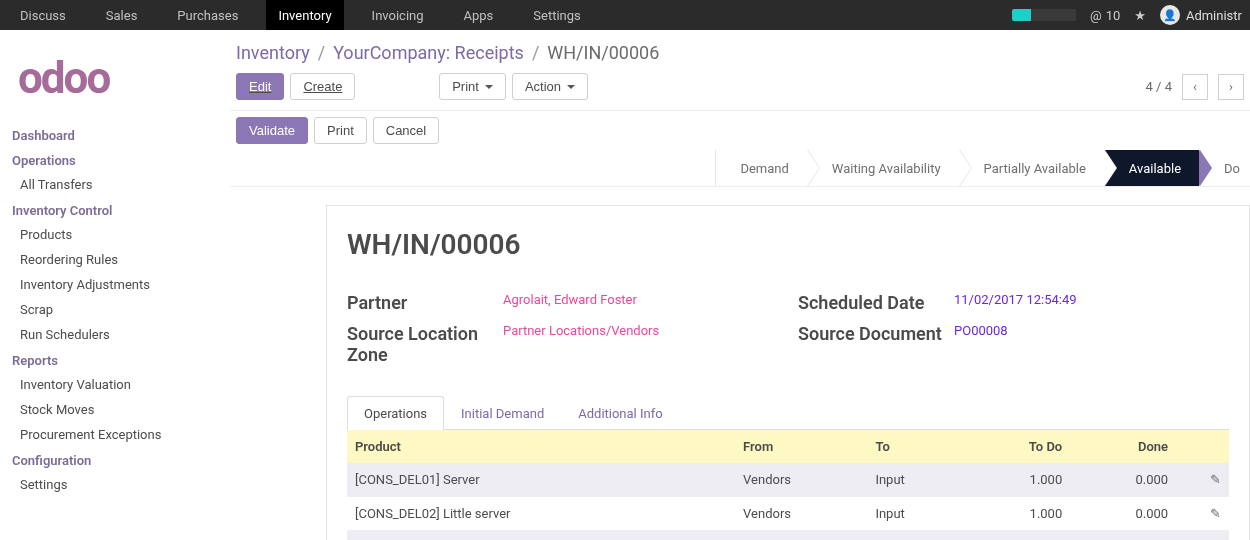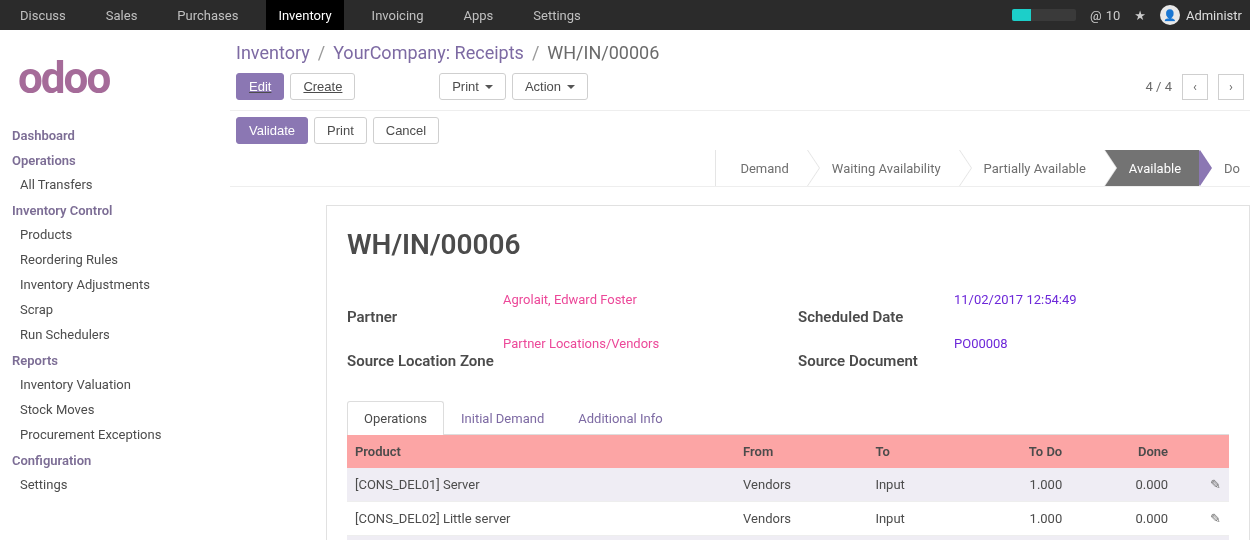--- a/index.html
+++ b/index.html
@@ -45,43 +45,43 @@
 .statusbar { display: flex; align-items: stretch; padding: 0 0 0 6px; border-top:1px solid #eee; border-bottom:1px solid #eee;flex-direction:column; }
 .statusbar .status-btns { display: flex; gap: 6px; padding: 6px 0 6px 0; }
 .statusbar .flow { margin-left: auto; display: flex; }
 .flow .step { position: relative; display: flex; align-items: center; padding: 0 18px 0 24px; height: 36px; color: #6f6f6f; background: #fff; border-left:1px solid #e5e5e5; }
 .flow .step:first-child { border-left:1px solid #e5e5e5; }
 .flow .step::after, .flow .step::before {
   content:""; position:absolute; right:-12px; top:0; width:0; height:0;
   border-top:18px solid transparent; border-bottom:18px solid transparent; border-left:12px solid #fff; z-index:2;
 }
 .flow .step::before { right:-13px; border-left-color:#e5e5e5; z-index:1; }
-.flow .step.active { background:#737373; color:#fff; }
+.flow .step.active { background:#0f172a; color:#fff; }
 .flow .step.active::after { border-left-color:#8b77b3; }
 .flow .step.active::before { border-left-color:#8b77b3; }
 .flow .step.last { padding-right:10px; }
 .flow .step.last::after, .flow .step.last::before { display:none; }
 
 .sheet { margin: 18px 0 0 96px; border: 1px solid #e1e1e1; background: #fff; max-width: 940px; }
 .sheet-inner { padding: 22px 20px 20px 20px; }
 .record-title { font-size: 28px; font-weight: 600; color: #4b4b4b; margin-bottom: 26px; }
 
 .fields { display: flex; gap: 20px; margin-bottom: 26px; }
 .fields .col { flex: 1; }
 .field-row { display: flex; padding: 5px 0; }
-.field-row .flabel { width: 156px; font-weight: 600; color: #4b4b4b; font-size: 15px; margin-top: 16px; }
+.field-row .flabel { width: 156px; font-weight: 600; color: #4b4b4b; font-size: 18px; }
 .field-row .fvalue { color: #6d28d9; }
 .field-row .fvalue.link { color: #ec4899; }
 
 .tabs { border-bottom: 1px solid #ddd; display: flex; }
 .tabs .tab { padding: 9px 16px; color: #7d6aa3; cursor: pointer; border: 1px solid transparent; border-bottom: none; margin-bottom:-1px; }
 .tabs .tab.active { color: #4b4b4b; border-color: #ddd #ddd #fff; background: #fff; border-radius: 3px 3px 0 0; }
 
 .tbl { width: 100%; border-collapse: collapse; }
-.tbl th { text-align: left; padding: 9px 8px; background: #fca5a5; color: #4b4b4b; font-weight:600; font-size:13px;}
+.tbl th { text-align: left; padding: 9px 8px; background: #fef9c3; color: #4b4b4b; font-weight:600; font-size:13px;}
 .tbl th.right, .tbl td.right { text-align: right; }
 .tbl td { padding: 9px 8px; border-bottom: 1px solid #eee; }
 .tbl tbody tr:nth-child(odd) { background: #efedf4; }
 .tbl tbody tr:nth-child(even) { background: #fff; }
 .edit-icon { color: #6b6b6b; cursor: pointer; }
 
 .footer-row { height: 28px; background: #efedf4; }
 </style>
 </head>
 <body>

